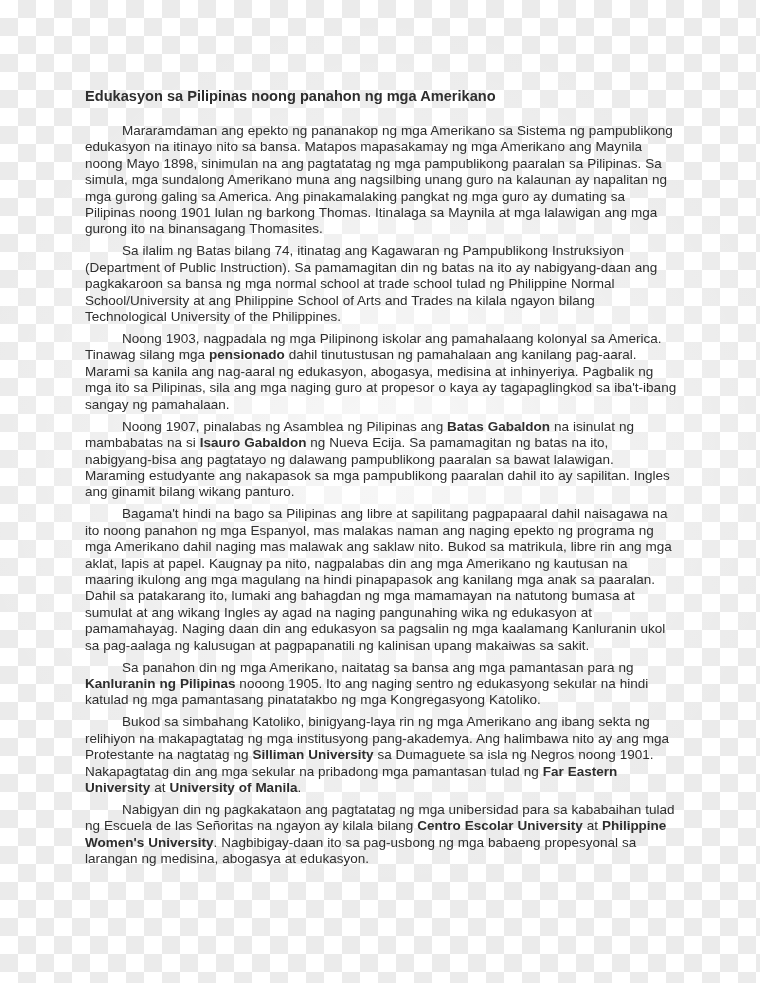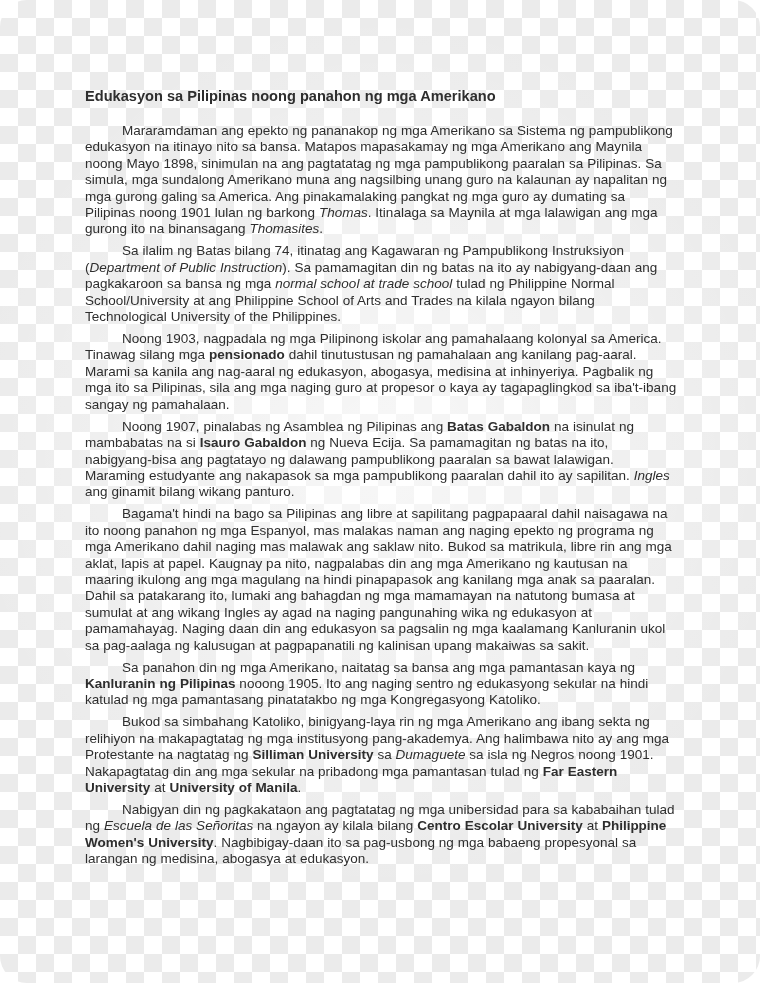--- a/index.html
+++ b/index.html
@@ -12,21 +12,20 @@
     width: 760px;
     height: 983px;
     overflow: hidden;
     background-color: var(--checker-light, #ffffff);
     background-image:
       linear-gradient(45deg, var(--checker-dark, #ebebeb) 25%, transparent 25%, transparent 75%, var(--checker-dark, #ebebeb) 75%),
       linear-gradient(45deg, var(--checker-dark, #ebebeb) 25%, transparent 25%, transparent 75%, var(--checker-dark, #ebebeb) 75%);
     background-size: 36px 36px;
     background-position: 0 0, 18px 18px;
     font-family: "Liberation Sans", sans-serif;
-    border-radius: 27px;
   }
   .page-glow {
     position: absolute;
     left: 0; top: 0; right: 0; bottom: 0;
     background: radial-gradient(ellipse 55% 45% at 50% 46%, rgba(255,255,255,0.6) 0%, rgba(255,255,255,0.25) 60%, rgba(255,255,255,0) 100%);
     pointer-events: none;
   }
   .document {
     position: absolute;
     left: 85px;
@@ -44,33 +43,33 @@
     margin: 0 0 18px 0;
     color: var(--text-color, #2e2e2e);
   }
   .doc-body p {
     margin: 0 0 5.6px 0;
     text-indent: 37px;
     word-spacing: 0.2px;
   }
   .doc-body p:last-child { margin-bottom: 0; }
   .run-b { font-weight: bold; margin-top: 12px; }
-  .run-i { font-style: italic; }
+  .run-i { }
 </style>
 </head>
 <body>
 
 <div class="canvas">
   <div class="page-glow"></div>
   <div class="document">
     <h1 class="doc-title">Edukasyon sa Pilipinas noong panahon ng mga Amerikano</h1>
     <div class="doc-body">
         <p><span class="">Mararamdaman ang epekto ng pananakop ng mga Amerikano sa Sistema ng pampublikong edukasyon na itinayo nito sa bansa. Matapos mapasakamay ng mga Amerikano ang Maynila noong Mayo 1898, sinimulan na ang pagtatatag ng mga pampublikong paaralan sa Pilipinas. Sa simula, mga sundalong Amerikano muna ang nagsilbing unang guro na kalaunan ay napalitan ng mga gurong galing sa America. Ang pinakamalaking pangkat ng mga guro ay dumating sa Pilipinas noong 1901 lulan ng barkong </span><span class="run-i">Thomas</span><span class="">. Itinalaga sa Maynila at mga lalawigan ang mga gurong ito na binansagang </span><span class="run-i">Thomasites</span><span class="">.</span></p>
         <p><span class="">Sa ilalim ng Batas bilang 74, itinatag ang Kagawaran ng Pampublikong Instruksiyon (</span><span class="run-i">Department of Public Instruction</span><span class="">). Sa pamamagitan din ng batas na ito ay nabigyang-daan ang pagkakaroon sa bansa ng mga </span><span class="run-i">normal school at trade school</span><span class=""> tulad ng Philippine Normal School/University at ang Philippine School of Arts and Trades na kilala ngayon bilang Technological University of the Philippines.</span></p>
         <p><span class="">Noong 1903, nagpadala ng mga Pilipinong iskolar ang pamahalaang kolonyal sa America. Tinawag silang mga </span><span class="run-b ">pensionado</span><span class=""> dahil tinutustusan ng pamahalaan ang kanilang pag-aaral. Marami sa kanila ang nag-aaral ng edukasyon, abogasya, medisina at inhinyeriya. Pagbalik ng mga ito sa Pilipinas, sila ang mga naging guro at propesor o kaya ay tagapaglingkod sa iba't-ibang sangay ng pamahalaan.</span></p>
         <p><span class="">Noong 1907, pinalabas ng Asamblea ng Pilipinas ang </span><span class="run-b ">Batas Gabaldon</span><span class=""> na isinulat ng mambabatas na si </span><span class="run-b ">Isauro Gabaldon</span><span class=""> ng Nueva Ecija. Sa pamamagitan ng batas na ito, nabigyang-bisa ang pagtatayo ng dalawang pampublikong paaralan sa bawat lalawigan. Maraming estudyante ang nakapasok sa mga pampublikong paaralan dahil ito ay sapilitan. </span><span class="run-i">Ingles</span><span class=""> ang ginamit bilang wikang panturo.</span></p>
         <p><span class="">Bagama't hindi na bago sa Pilipinas ang libre at sapilitang pagpapaaral dahil naisagawa na ito noong panahon ng mga Espanyol, mas malakas naman ang naging epekto ng programa ng mga Amerikano dahil naging mas malawak ang saklaw nito. Bukod sa matrikula, libre rin ang mga aklat, lapis at papel. Kaugnay pa nito, nagpalabas din ang mga Amerikano ng kautusan na maaring ikulong ang mga magulang na hindi pinapapasok ang kanilang mga anak sa paaralan. Dahil sa patakarang ito, lumaki ang bahagdan ng mga mamamayan na natutong bumasa at sumulat at ang wikang Ingles ay agad na naging pangunahing wika ng edukasyon at pamamahayag. Naging daan din ang edukasyon sa pagsalin ng mga kaalamang Kanluranin ukol sa pag-aalaga ng kalusugan at pagpapanatili ng kalinisan upang makaiwas sa sakit.</span></p>
-        <p><span class="">Sa panahon din ng mga Amerikano, naitatag sa bansa ang mga pamantasan kaya ng </span><span class="run-b ">Kanluranin ng Pilipinas</span><span class=""> nooong 1905. Ito ang naging sentro ng edukasyong sekular na hindi katulad ng mga pamantasang pinatatakbo ng mga Kongregasyong Katoliko.</span></p>
+        <p><span class="">Sa panahon din ng mga Amerikano, naitatag sa bansa ang mga pamantasan para ng </span><span class="run-b ">Kanluranin ng Pilipinas</span><span class=""> nooong 1905. Ito ang naging sentro ng edukasyong sekular na hindi katulad ng mga pamantasang pinatatakbo ng mga Kongregasyong Katoliko.</span></p>
         <p><span class="">Bukod sa simbahang Katoliko, binigyang-laya rin ng mga Amerikano ang ibang sekta ng relihiyon na makapagtatag ng mga institusyong pang-akademya. Ang halimbawa nito ay ang mga Protestante na nagtatag ng </span><span class="run-b ">Silliman University</span><span class=""> sa </span><span class="run-i">Dumaguete</span><span class=""> sa isla ng Negros noong 1901. Nakapagtatag din ang mga sekular na pribadong mga pamantasan tulad ng </span><span class="run-b ">Far Eastern University</span><span class=""> at </span><span class="run-b ">University of Manila</span><span class="">.</span></p>
         <p><span class="">Nabigyan din ng pagkakataon ang pagtatatag ng mga unibersidad para sa kababaihan tulad ng </span><span class="run-i">Escuela de las Señoritas</span><span class=""> na ngayon ay kilala bilang </span><span class="run-b ">Centro Escolar University</span><span class=""> at </span><span class="run-b ">Philippine Women's University</span><span class="">. Nagbibigay-daan ito sa pag-usbong ng mga babaeng propesyonal sa larangan ng medisina, abogasya at edukasyon.</span></p>
       </div>
   </div>
 </div>
 
 </body></html>

